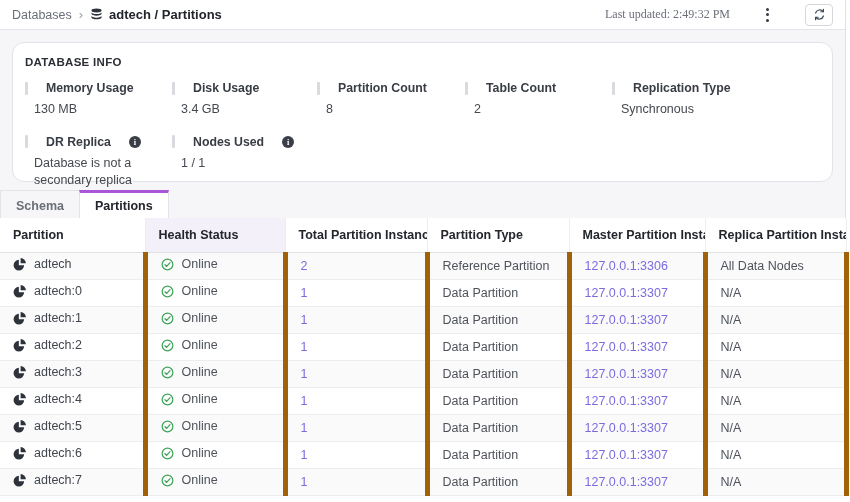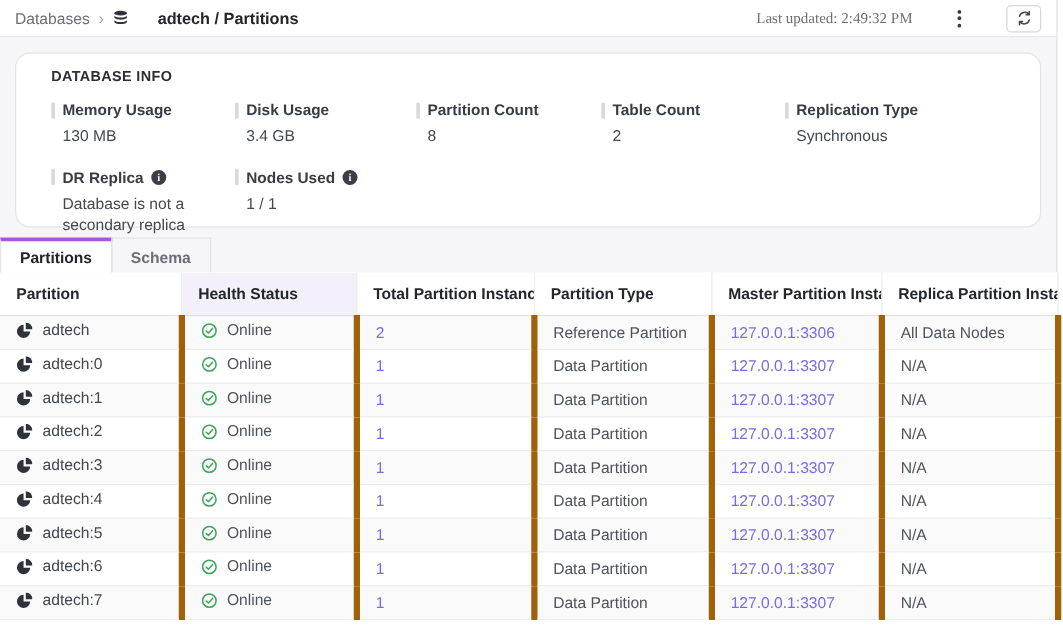--- a/index.html
+++ b/index.html
@@ -5,34 +5,34 @@
   * { margin:0; padding:0; box-sizing:border-box; }
   html,body { width:850px; height:502px; overflow:hidden; background:#fff;
     font-family:"Liberation Sans","DejaVu Sans",sans-serif; font-size:12.5px; color:#43474F; }
   .viewport { width:846px; height:386px; border-right:1px solid #DFE1E5; background:#F6F6F8; }
 
   
   .topbar { height:30px; background:#fff; border-bottom:1px solid #E4E5E9;
     display:flex; align-items:center; padding:0 12px; }
   .crumb-root { color:#6A6F78; cursor:pointer; }
   .crumb-sep { color:#9AA0A8; margin:0 7px; font-size:13px; }
-  .crumb-current { color:#22252B; font-weight:bold; font-size:13px; margin-left:23px; }
+  .crumb-current { color:#22252B; font-weight:bold; font-size:13px; margin-left:6px; }
   .topbar-right { margin-left:auto; display:flex; align-items:center; gap:31px;font-family:Liberation Serif, serif; }
   .last-updated { color:#6A6F78; font-size:12px; }
   .kebab { display:flex; flex-direction:column; gap:2.5px; padding:3px 5px; cursor:pointer; }
   .kebab i { width:3px; height:3px; border-radius:50%; background:#343B46; }
   .refresh-btn { width:28px; height:22px; border:1px solid #D5D7DC; border-radius:4px;
     background:#fff; display:flex; align-items:center; justify-content:center; cursor:pointer; }
 
   
   .card { margin:12px 12px 0 12px; background:#fff; border:1px solid #E2E3E7;
-    border-radius:12px; padding:13px 16px 14px 28px; height:140px; }
+    border-radius:12px; padding:13px 16px 14px 12px; height:140px; }
   .card-title { font-size:11.5px; font-weight:bold; letter-spacing:.3px; color:#2B2F36; margin-bottom:13px; }
   .metrics-grid { display:grid; grid-template-columns:147px 145px 148px 147px 1fr; row-gap:17px; }
-  .metric-label-row { display:flex; align-items:center; gap:6px; }
+  .metric-label-row { display:flex; align-items:center; gap:18px; }
   .metric-bar { width:3px; height:13px; background:#D8DADF; border-radius:1px; flex:none; }
   .metric-label { font-weight:bold; font-size:12.3px; color:#383C44; }
   .info-icon { width:12px; height:12px; border-radius:50%; background:#3A3E47; color:#fff;
     font-size:8.5px; font-weight:bold; display:inline-flex; align-items:center; justify-content:center;
     font-family:"Liberation Serif","DejaVu Serif",serif; cursor:pointer; flex:none; }
   .metric-value { margin:6px 0 0 9px; color:#44484F; line-height:1.35; max-width:132px; }
 
   
   .tab-bar { display:flex; margin-top:8px; align-items:stretch; height:28px; }
   .tab { display:flex; align-items:center; padding:0 15px; border:1px solid #E2E3E7;
@@ -147,25 +147,25 @@
       <span class="metric-bar"></span>
       <span class="metric-label">Nodes Used</span>
       <span class="info-icon">i</span>
     </div>
     <div class="metric-value">1 / 1</div>
   </div>
       </div>
   </div>
 
   <div class="tab-bar">
+      <div class="tab inactive">
+        <span>Schema</span>
+      </div>
       <div class="tab active">
         <span>Partitions</span>
-      </div>
-      <div class="tab inactive">
-        <span>Schema</span>
       </div>
     </div>
 
   <table>
     <colgroup>
       <col class="c0">
         <col class="c1">
         <col class="c2">
         <col class="c3">
         <col class="c4">

